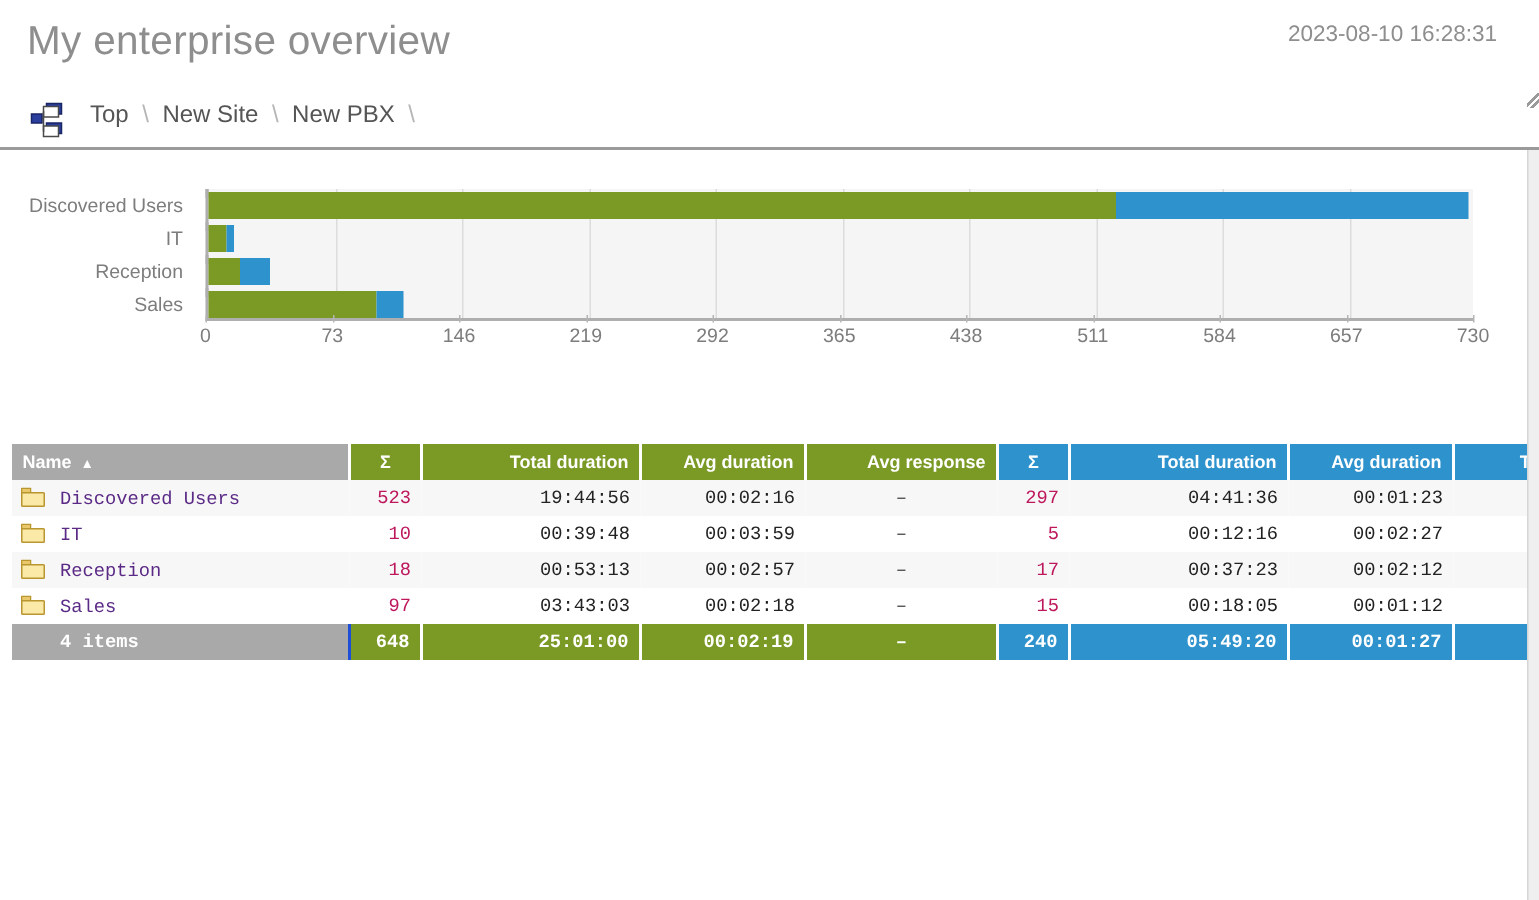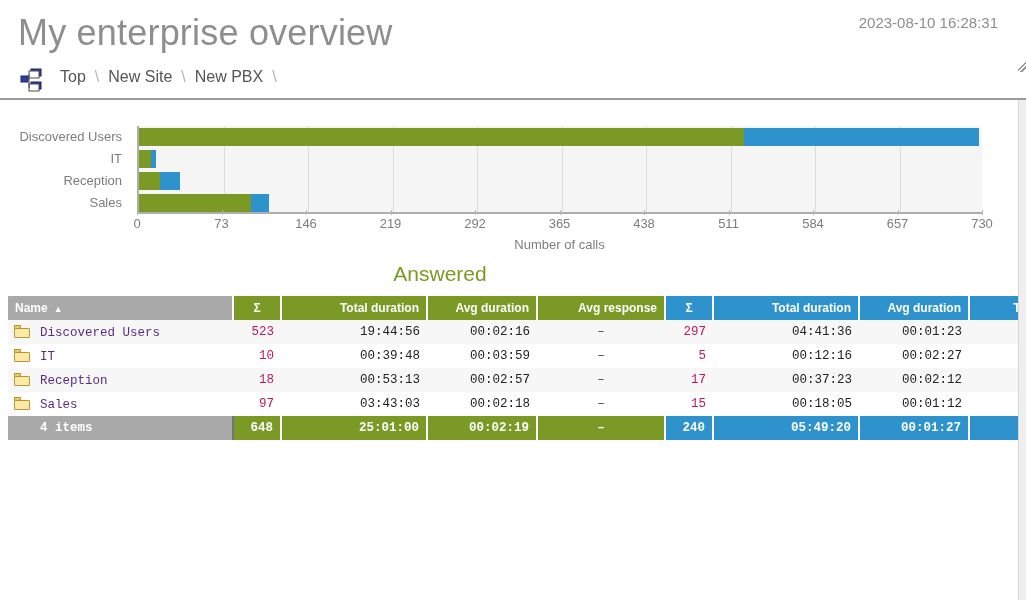--- a/index.html
+++ b/index.html
@@ -10,21 +10,21 @@
     font-family:"Liberation Sans", sans-serif;
     color:#333;
     overflow:hidden;
     position:relative;
   }
 
   
   #header { position:relative; height:60px; }
   #page-title {
     position:absolute; left:18px; top:12px;
-    font-size:36px; font-weight:400; color:#8e8e8e;
+    font-size:27px; font-weight:400; color:#8e8e8e;
     letter-spacing:0.2px; white-space:nowrap;
   }
   #report-date {
     position:absolute; right:28px; top:14px;
     font-size:15px; color:#8e8e8e; white-space:nowrap;
   }
 
   
   #crumb-bar {
     position:relative; height:40px;
@@ -161,21 +161,21 @@
     position:absolute; left:0; top:3px; width:16px; height:10px;
     background:#fbe9a8; border:1px solid #b9962f; border-radius:0 1px 1px 1px;
   }
 
   #report-table tfoot td {
     font-family:"Liberation Mono", monospace;
     font-size:12.5px; font-weight:bold; color:#fff;
     height:24px; padding:4px 7px;
   }
   #report-table tfoot td.items {
-    background:#a9a9a9; text-align:left; border-right:2px solid #737373;padding-left:32px;
+    background:#a9a9a9; text-align:left; border-right:2px solid #1d4ed8;padding-left:32px;
   }
   #report-table tfoot td.grn { background:#7a9a25; border-right:2px solid #fff; text-align:right; }
   #report-table tfoot td.blu { background:#2e92cd; border-right:2px solid #fff; text-align:right; }
   #report-table tfoot td.ctr { text-align:center; }
   #report-table tfoot td.last { border-right:none; }
 </style>
 </head>
 <body>
 
 <div id="header">
@@ -259,25 +259,23 @@
       <span style="left: 507px;">438</span>
       <div class="xtick" style="left: 591.5px;"></div>
       <span style="left: 591.5px;">511</span>
       <div class="xtick" style="left: 676px;"></div>
       <span style="left: 676px;">584</span>
       <div class="xtick" style="left: 760.5px;"></div>
       <span style="left: 760.5px;">657</span>
       <div class="xtick" style="left: 845px;"></div>
       <span style="left: 845px;">730</span>
     </div>
-  <div id="x-title">Number of calls</div>
 </div>
 
 <div id="group-heads">
-  <div class="gh" id="gh-answered" style="left:240px; width:400px;">Answered</div>
 </div>
 
 <table id="report-table">
   <colgroup>
     <col style="width:225px">
     <col style="width:48px">
     <col style="width:146px">
     <col style="width:110px">
     <col style="width:128px">
     <col style="width:48px">

